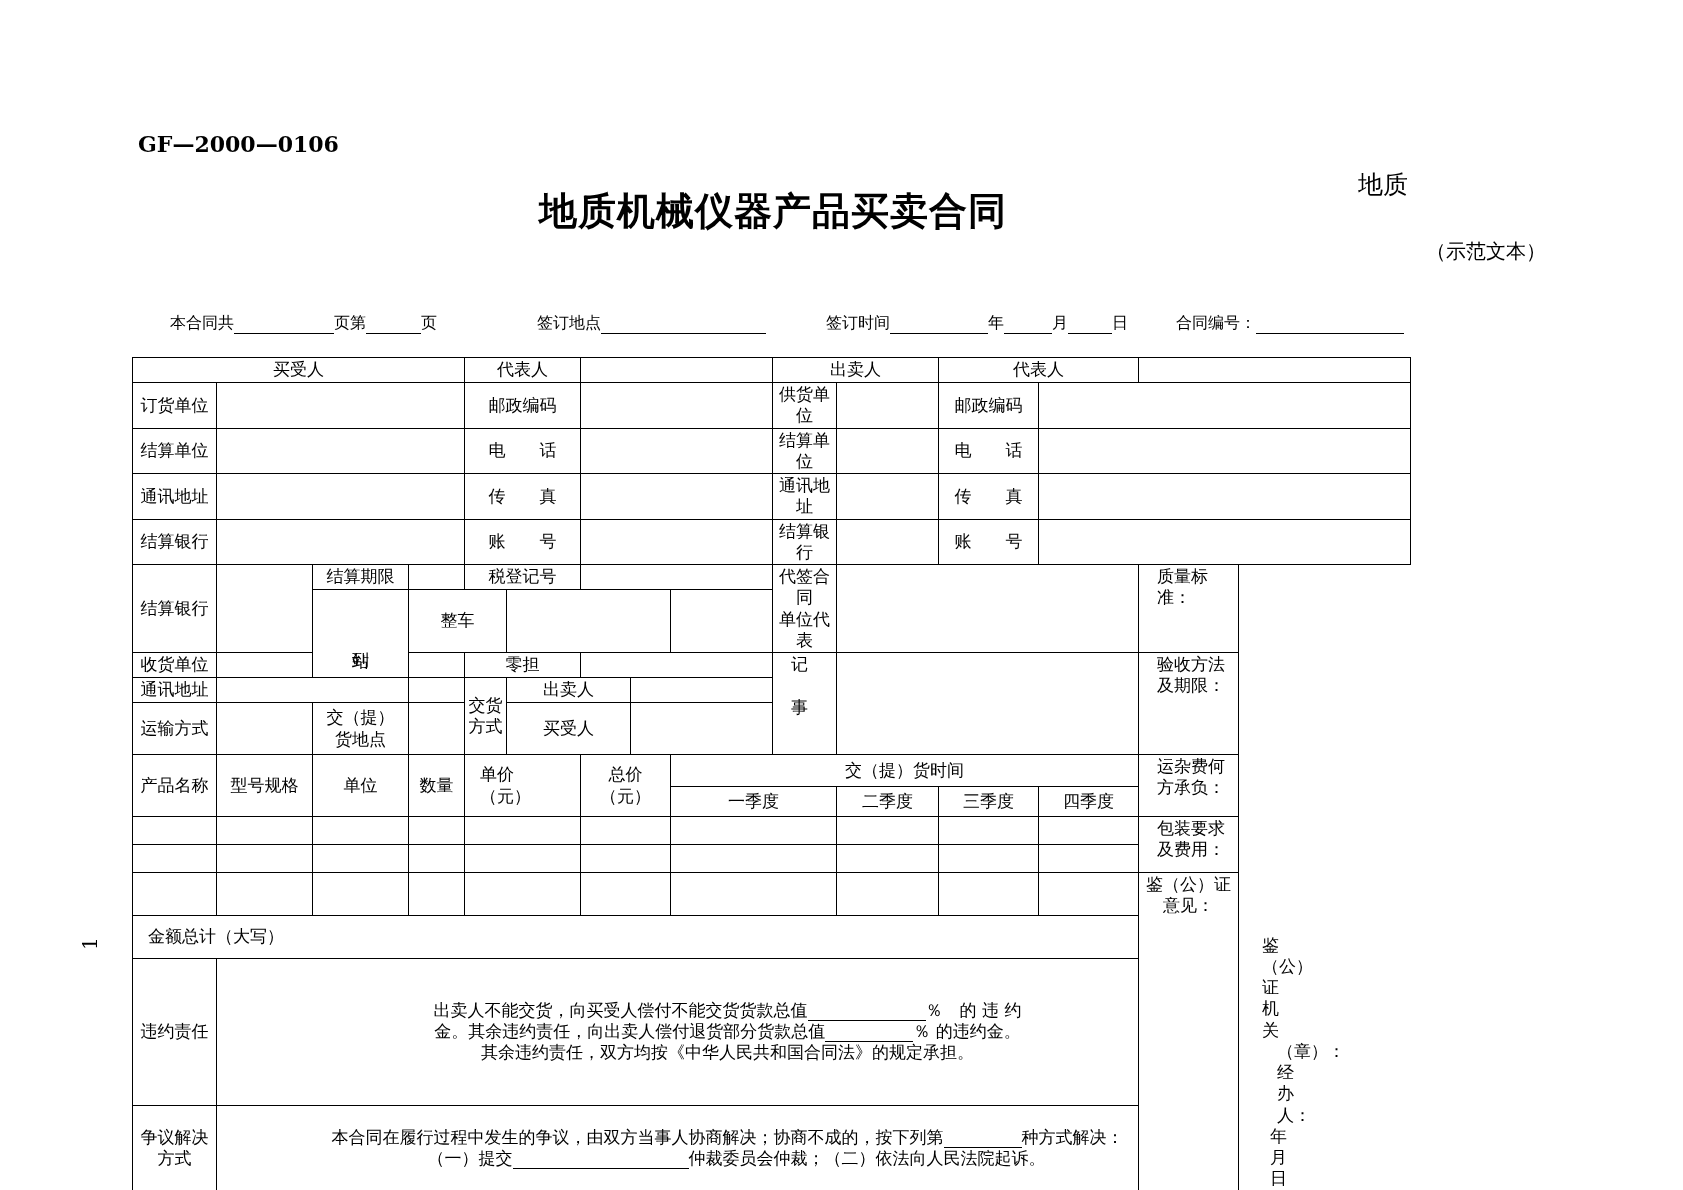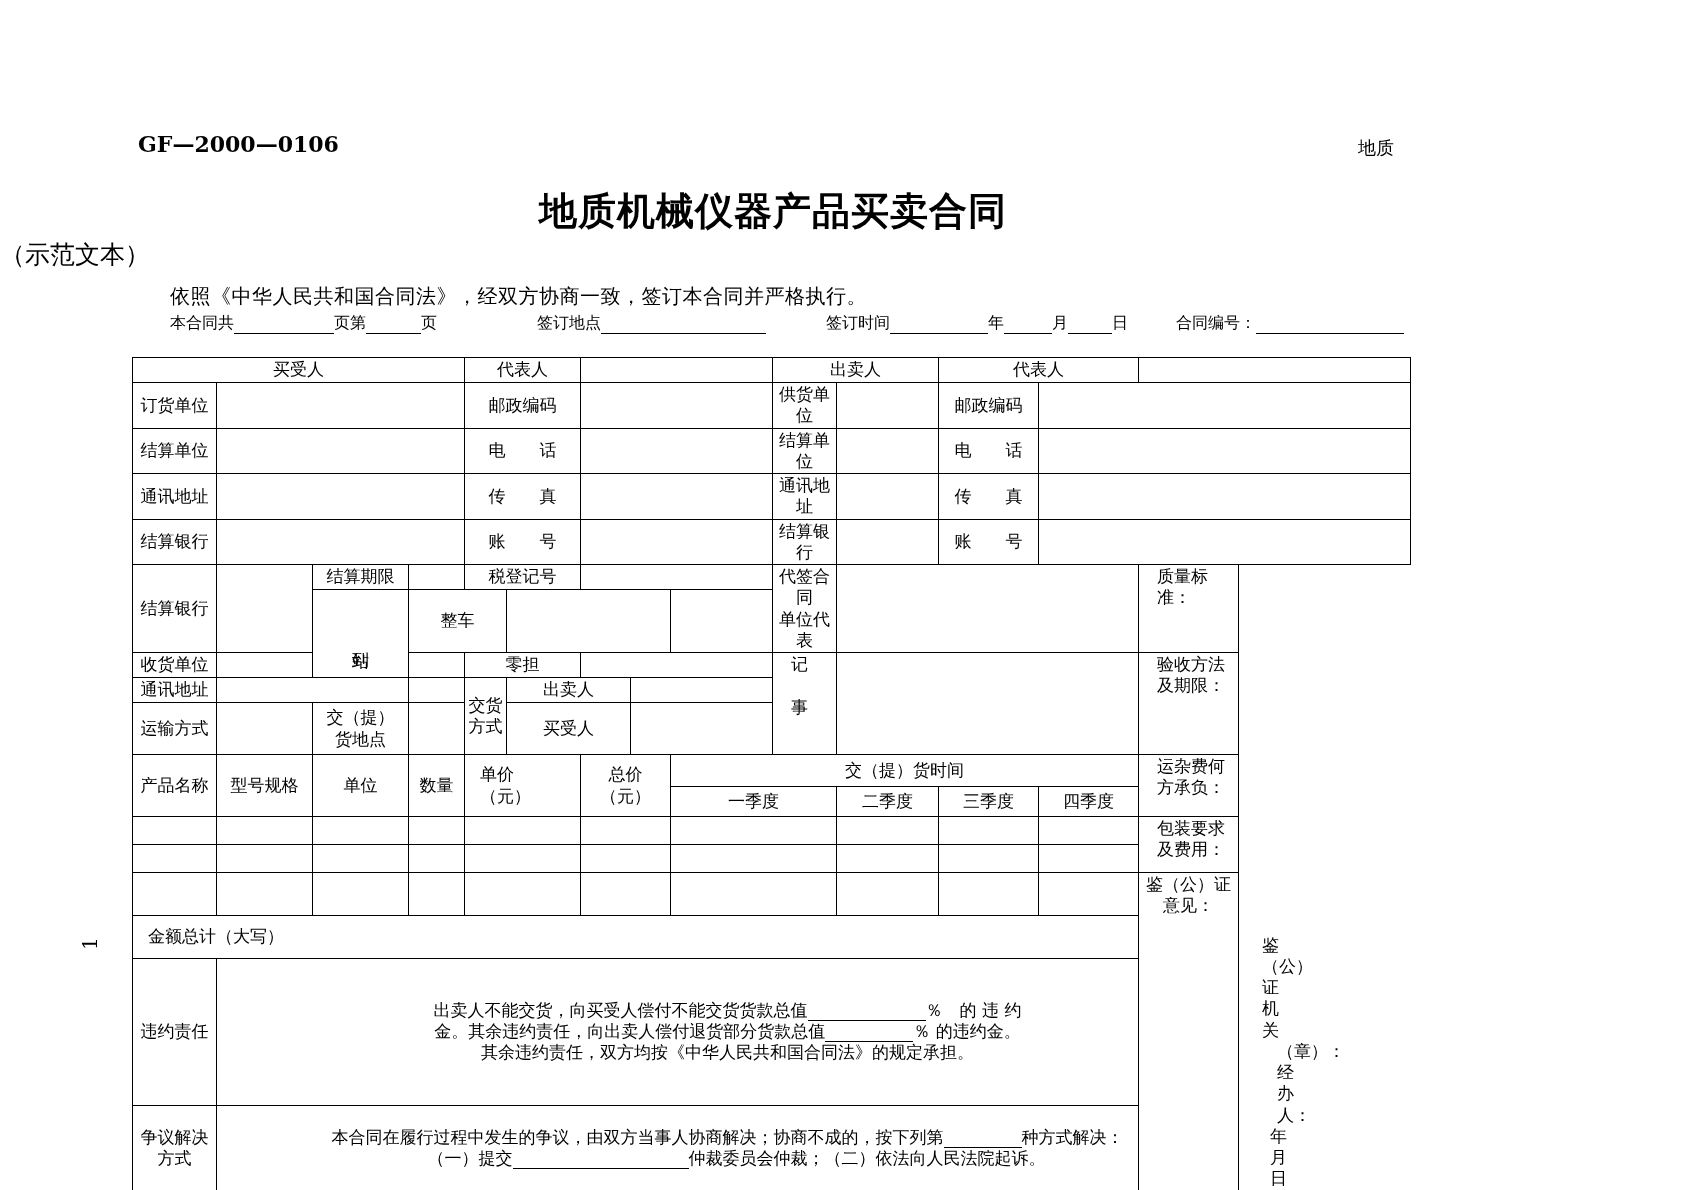--- a/index.html
+++ b/index.html
@@ -12,31 +12,31 @@
   }
   .page{position:absolute;left:0;top:0;width:1683px;height:892px;}
 
   
   .gf-code{
     position:absolute;left:138px;top:131px;
     font-family:"DejaVu Serif","Liberation Serif",serif;
     font-weight:bold;font-size:22px;letter-spacing:0px;
   }
   .dizhi{
-    position:absolute;left:1358px;top:136px;
-    font-size:18px;
+    position:absolute;left:1358px;top:168px;
+    font-size:25px;
   }
   .doc-title{
     position:absolute;left:0;top:186px;width:1546px;
     text-align:center;
     font-size:38px;font-weight:bold;letter-spacing:1px;
   }
   .doc-subtitle{
     position:absolute;left:0;top:238px;width:1546px;
-    text-align:left;font-size:25px;
+    text-align:right;font-size:20px;
   }
   .intro-1{
     position:absolute;left:170px;top:283px;font-size:20px;letter-spacing:.5px;
   }
   .intro-2{
     position:absolute;left:170px;top:313px;font-size:16px;width:1240px;
   }
   .intro-2 .seg{display:inline-block;}
   .ul{display:inline-block;border-bottom:1px solid #000;height:19px;vertical-align:bottom;}
   .sp{display:inline-block;}
@@ -93,21 +93,20 @@
 </head>
 <body>
 
 <div class="page">
 
   <div class="gf-code">GF—2000—0106</div>
   <div class="dizhi">地质</div>
   <div class="doc-title">地质机械仪器产品买卖合同</div>
   <div class="doc-subtitle">（示范文本）</div>
 
-  <div class="intro-1">依照《中华人民共和国合同法》，经双方协商一致，签订本合同并严格执行。</div>
 
   <div class="intro-2">
     <span class="seg">本合同共</span><span class="ul" style="width:100px"></span><span class="seg">页第</span><span class="ul" style="width:55px"></span><span class="seg">页</span><span class="sp" style="width:100px"></span><span class="seg">签订地点</span><span class="ul" style="width:165px"></span><span class="sp" style="width:60px"></span><span class="seg">签订时间</span><span class="ul" style="width:98px"></span><span class="seg">年</span><span class="ul" style="width:48px"></span><span class="seg">月</span><span class="ul" style="width:44px"></span><span class="seg">日</span><span class="sp" style="width:48px"></span><span class="seg">合同编号：</span><span class="ul" style="width:148px"></span>
   </div>
 
   <table class="tbl">
     <colgroup>
       <col style="width:84px">
       <col style="width:96px">
       <col style="width:96px">

